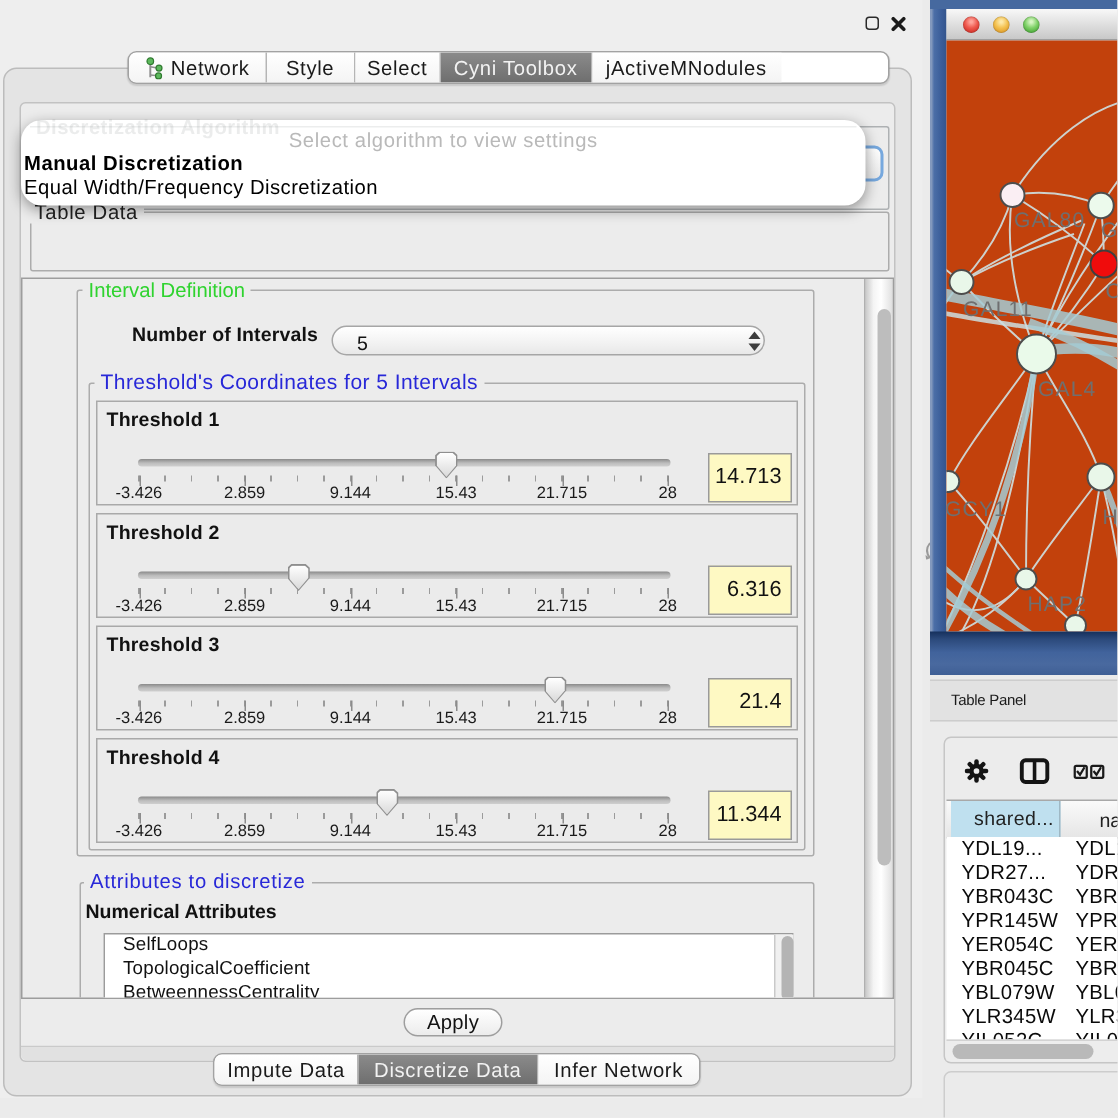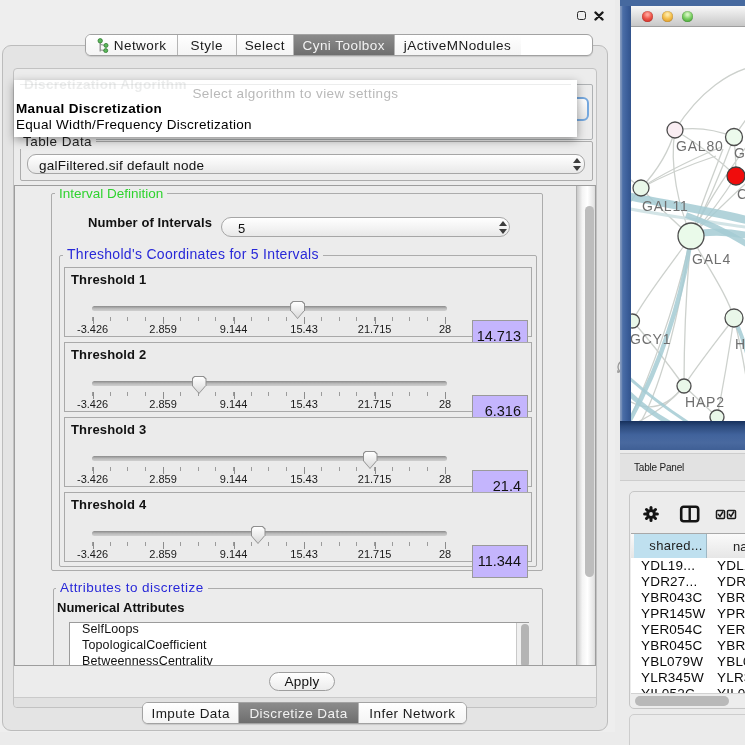--- a/index.html
+++ b/index.html
@@ -60,35 +60,35 @@
 .thumb { position:absolute; top:33px; width:15px; height:18px;
   clip-path:polygon(18% 0%,82% 0%,100% 14%,100% 52%,50% 100%,0% 52%,0% 14%);
   background:#8f8f8f; }
 .thumbi { position:absolute; left:1px; top:1px; width:13px; height:16px;
   clip-path:polygon(18% 0%,82% 0%,100% 14%,100% 52%,50% 100%,0% 52%,0% 14%);
   background:linear-gradient(#ffffff,#d9d9d9); }
 .ticks { position:absolute; left:27.1px; top:49px; width:356px; height:4px;
   background:repeating-linear-gradient(90deg,#9b9b9b 0 1px,transparent 1px 17.625px); }
 .tmaj { position:absolute; top:49px; width:1px; height:7px; background:#8c8c8c; }
 .tlab { position:absolute; top:55px; transform:translateX(-50%); font-size:11px; font-weight:normal; color:#1a1a1a; }
-.vbox { position:absolute; left:407px; top:52px; width:56px; height:33px;
-  background:#c4b5fd; border:1px solid #9a9a9a; font-size:14.5px; color:#111;
+.vbox { position:absolute; left:407px; top:34px; width:56px; height:33px;
+  background:#fef9c3; border:1px solid #9a9a9a; font-size:14.5px; color:#111;
   line-height:31px; text-align:right; padding-right:6px; }
 
 
 #nlist { position:absolute; left:54px; top:436px; width:460px; height:46px;
   background:#fff; border:1px solid #9b9b9b; }
 #nlist .li { position:absolute; left:12px; font-size:12.5px; color:#111; letter-spacing:.15px; }
 #lsb { position:absolute; left:446px; top:0; width:13px; height:45px; background:#f0f0f0;
   border-left:1px solid #c9c9c9; }
 #lsbthumb { position:absolute; left:4px; top:1px; width:8px; height:43px; background:#b4b4b4; border-radius:4px; }
 
 
 #popup { position:absolute; left:14px; top:80px; width:563px; height:57px;
-  background:#fff; border-radius:0; box-shadow:0 3px 9px rgba(0,0,0,.38); }
+  background:#fff; border-radius:14px; box-shadow:0 3px 9px rgba(0,0,0,.38); }
 #popup .faint { position:absolute; left:10px; top:-3px; font-size:13.5px; font-weight:bold;
   color:rgba(100,105,112,.13); letter-spacing:.3px; }
 #popup .fline { position:absolute; left:6px; top:4px; width:551px; height:1px;
   background:rgba(150,153,156,.18); }
 #popup .prompt { position:absolute; left:0; top:6px; width:563px; text-align:center;
   font-size:13.5px; color:#b9b9b9; letter-spacing:.4px; }
 #popup .it1 { position:absolute; left:2px; top:21px; font-size:13.5px; font-weight:bold; color:#000; letter-spacing:.35px; }
 #popup .it2 { position:absolute; left:2px; top:36.5px; font-size:13.5px; color:#000; letter-spacing:.3px; }
 
 
@@ -98,21 +98,21 @@
 
 
 #bluel { position:absolute; left:620px; top:0; width:11px; height:450px;
   background:linear-gradient(90deg,#8298bd 0 1px,#4b6ea7 25%,#3a5d99 70%,#33548c); }
 #bluet { position:absolute; left:620px; top:0; width:125px; height:6px; background:#46699f; }
 #blueb { position:absolute; left:620px; top:421px; width:125px; height:29px;
   background:linear-gradient(#16305c,#2c4a7c 18%,#41639c 48%,#49699f 75%,#3f5f95); }
 #ntitle { position:absolute; left:631px; top:6px; width:114px; height:21px;
   background:linear-gradient(#f8f8f8,#e2e2e2 45%,#c8c8c8); border-bottom:1px solid #9f9f9f; }
 .light { position:absolute; top:5px; width:11px; height:11px; border-radius:50%; box-shadow:inset 0 0 1px rgba(0,0,0,.45); }
-#ncanvas { position:absolute; left:631px; top:27px; width:114px; height:394px; background:#ffffff; }
+#ncanvas { position:absolute; left:631px; top:27px; width:114px; height:394px; background:#c2410c; }
 
 #tpbar { position:absolute; left:620px; top:453px; width:125px; height:28px;
   background:#e2e2e2; border-top:1px solid #cdcdcd; border-bottom:1px solid #cdcdcd;
   font-size:10px; color:#1a1a1a; line-height:27px; padding-left:14px; letter-spacing:-.2px; }
 #tcont { position:absolute; left:629px; top:491px; width:130px; height:218px;
   background:#ececec; border:1px solid #c6c6c6; border-radius:5px; }
 #tcont2 { position:absolute; left:629px; top:714px; width:130px; height:40px;
   background:#ebebeb; border:1px solid #cdcdcd; border-radius:5px; }
 #thead { position:absolute; left:631px; top:533px; width:114px; height:26px;
   background:linear-gradient(#fafafa,#e6e6e6); border-top:1px solid #a8a8a8; border-bottom:1px solid #9a9a9a; }
@@ -138,25 +138,20 @@
   </svg>
   <div id="outerp"></div>
   <div id="innerp"></div>
 
   <div class="group" style="left:20px;top:84px;width:573px;height:56px;border-color:#aeb1b3"></div>
 
   <div class="abs" style="left:570px;top:97px;width:19px;height:24px;border:2.5px solid #76a8de;border-radius:6px;background:linear-gradient(#fff,#e8e8e8)"></div>
 
   <div class="group" style="left:20px;top:141px;width:573px;height:40px"></div>
   <div class="glab" style="left:19px;top:134px;color:#222;background:#ececec;letter-spacing:.45px">Table Data</div>
-  <div class="combo" style="left:27px;top:154px;width:558px;border-radius:9px">
-    <span style="position:absolute;left:11px;top:2.5px;font-size:13.5px;color:#111;letter-spacing:.25px">galFiltered.sif default node</span>
-    <i class="ar arup" style="left:545px;top:3px"></i>
-    <i class="ar ardn" style="left:545px;top:11px"></i>
-  </div>
 
   <div id="spanel">
     <div class="group" style="left:36px;top:7px;width:492px;height:378px"></div>
     <div class="glab" style="left:40px;top:0px;color:#2fd32f;background:#ececec;letter-spacing:0">Interval Definition</div>
     <div class="abs" style="left:73px;top:29px;font-size:13px;font-weight:bold;color:#111;letter-spacing:.1px">Number of Intervals</div>
     <div class="combo" style="left:206px;top:31px;width:289px;border-radius:10px">
       <span style="position:absolute;left:16px;top:2.5px;font-size:13px;color:#111">5</span>
       <i class="ar arup" style="left:277px;top:3px"></i>
       <i class="ar ardn" style="left:277px;top:11px"></i>
     </div>

